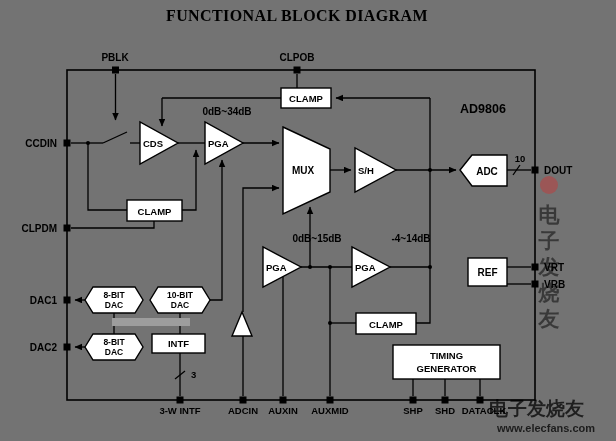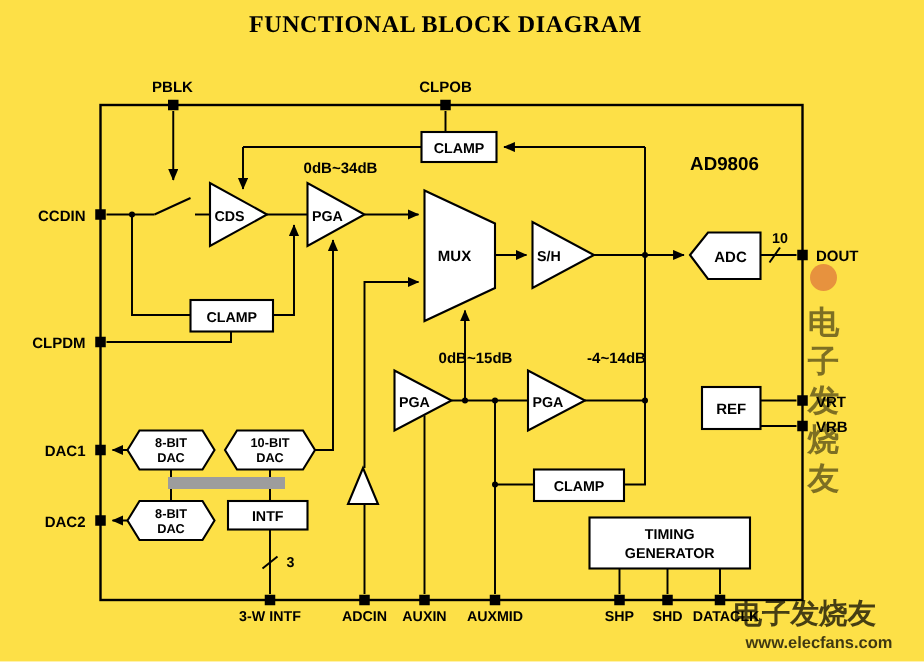--- a/index.html
+++ b/index.html
@@ -1,16 +1,16 @@
 <!DOCTYPE html>
 <html><head>
 <meta charset="utf-8">
 <style>
   html,body{margin:0;padding:0;background:#ffffff;}
-  .page{position:relative;width:616px;height:441px;background:#fde047;overflow:hidden;}
+  .page{position:relative;width:616px;height:441px;background:#737373;overflow:hidden;}
   svg{display:block;}
   text{fill:#000;}
   .title{font:700 16px "Liberation Serif", serif;letter-spacing:.4px;}
   .lbl{font:700 10px "Liberation Sans", sans-serif;}
   .lbl-s{font:700 9.5px "Liberation Sans", sans-serif;}
   .lbl-xs{font:700 8.5px "Liberation Sans", sans-serif;}
   .chipname{font:700 12.5px "Liberation Sans", sans-serif;}
   .wm{font:700 19px "DejaVu Sans", sans-serif;opacity:.72;}
   .wm-url{font:700 11px "Liberation Sans", sans-serif;opacity:.75;}
   .wm-v{font:700 21px "DejaVu Sans", sans-serif;opacity:.5;}

